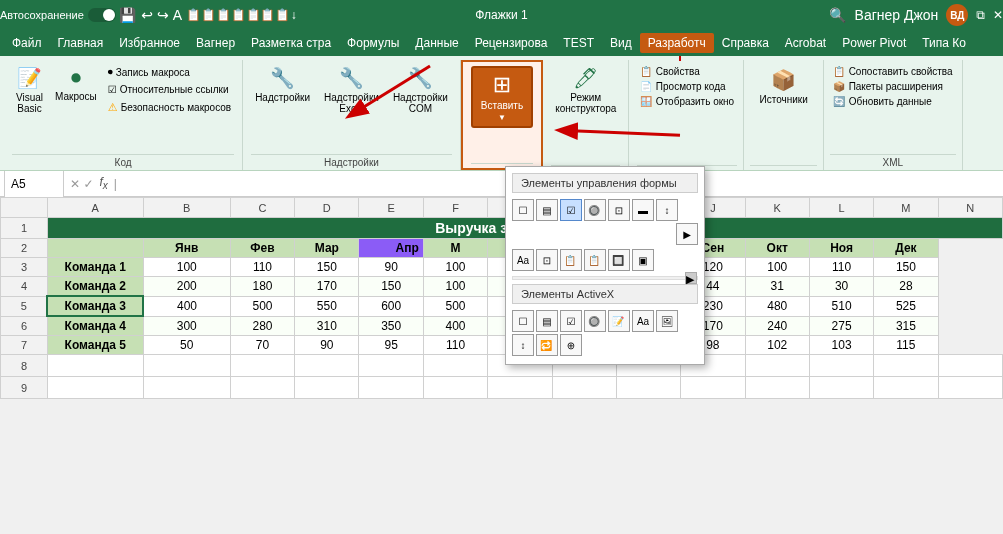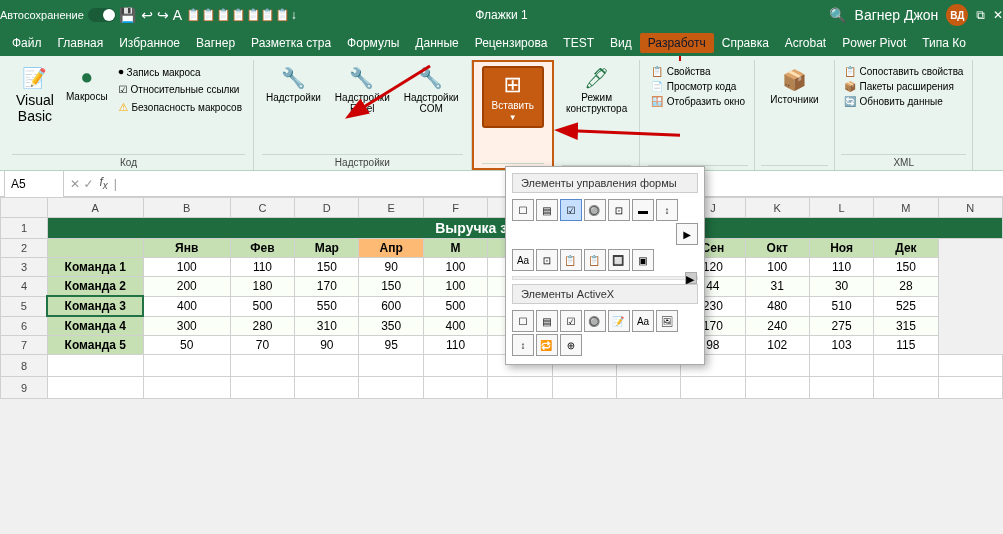--- a/index.html
+++ b/index.html
@@ -27,21 +27,21 @@
     .menu-bar {
       background: #217346;
       color: white;
       height: 26px;
       display: flex;
       align-items: center;
       padding: 0 4px;
       font-size: 12px;
     }
     .menu-item { padding: 3px 8px; cursor: pointer; border-radius: 2px; white-space: nowrap; }
-    .menu-item.active { background: #c55a11; color: #0f172a; }
+    .menu-item.active { background: #c55a11; color: #ffffff; }
 
     
     .ribbon {
       background: #e8f4ed;
       border-bottom: 1px solid #b8d4be;
       height: 115px;
       display: flex;
       align-items: stretch;
       padding: 4px 4px 0 4px;
       position: relative;
@@ -211,21 +211,21 @@
     <span class="menu-item">Power Pivot</span>
     <span class="menu-item">Типа Ко</span>
   </div>
 
 <div class="ribbon" style="position:relative">
 
   <div class="ribbon-group">
     <div class="ribbon-group-content">
       <div class="ribbon-btn" style="min-width:35px">
         <span class="ribbon-btn-icon">📝</span>
-        <span style="font-size:14px;text-align:center">Visual<br>Basic</span>
+        <span style="font-size:10px;text-align:center">Visual<br>Basic</span>
       </div>
       <div class="ribbon-btn" style="min-width:35px">
         <span class="ribbon-btn-icon">⏺</span>
         <span style="font-size:10px">Макросы</span>
       </div>
       <div class="ribbon-col">
         <div class="ribbon-btn-small">
           <span>⏺</span>
           <span>Запись макроса</span>
         </div>
@@ -407,21 +407,21 @@
         <tr>
           <td class="row-header">1</td>
           <td colspan="14" class="title-row" style="color: white; background: rgb(31, 109, 63); font-weight: bold; text-align: center; font-size: 14px;">Выручка за 2023 год (руб)</td>
         </tr>
         <tr>
           <td class="row-header">2</td>
           <td style="background: rgb(198, 224, 180);"></td>
           <td class="header-row" style="background: rgb(198, 224, 180); font-weight: bold; text-align: center;">Янв</td>
           <td class="header-row" style="background: rgb(198, 224, 180); font-weight: bold; text-align: center;">Фев</td>
           <td class="header-row" style="background: rgb(198, 224, 180); font-weight: bold; text-align: center;">Мар</td>
-          <td class="header-row" style="background: #fdba74; font-weight: bold; text-align: center;">Апр</td>
+          <td class="header-row" style="background: #8b5cf6; font-weight: bold; text-align: right;">Апр</td>
           <td class="header-row" style="background: rgb(198, 224, 180); font-weight: bold; text-align: center;">М</td>
           <td class="header-row" style="background: rgb(198, 224, 180); font-weight: bold; text-align: center;">И</td>
           <td class="header-row" style="background: rgb(198, 224, 180); font-weight: bold; text-align: center;">Июл</td>
           <td class="header-row" style="background: rgb(198, 224, 180); font-weight: bold; text-align: center;">Авг</td>
           <td class="header-row" style="background: rgb(198, 224, 180); font-weight: bold; text-align: center;">Сен</td>
           <td class="header-row" style="background: rgb(198, 224, 180); font-weight: bold; text-align: center;">Окт</td>
           <td class="header-row" style="background: rgb(198, 224, 180); font-weight: bold; text-align: center;">Ноя</td>
           <td class="header-row" style="background: rgb(198, 224, 180); font-weight: bold; text-align: center;">Дек</td>
         </tr>
         <tr>

